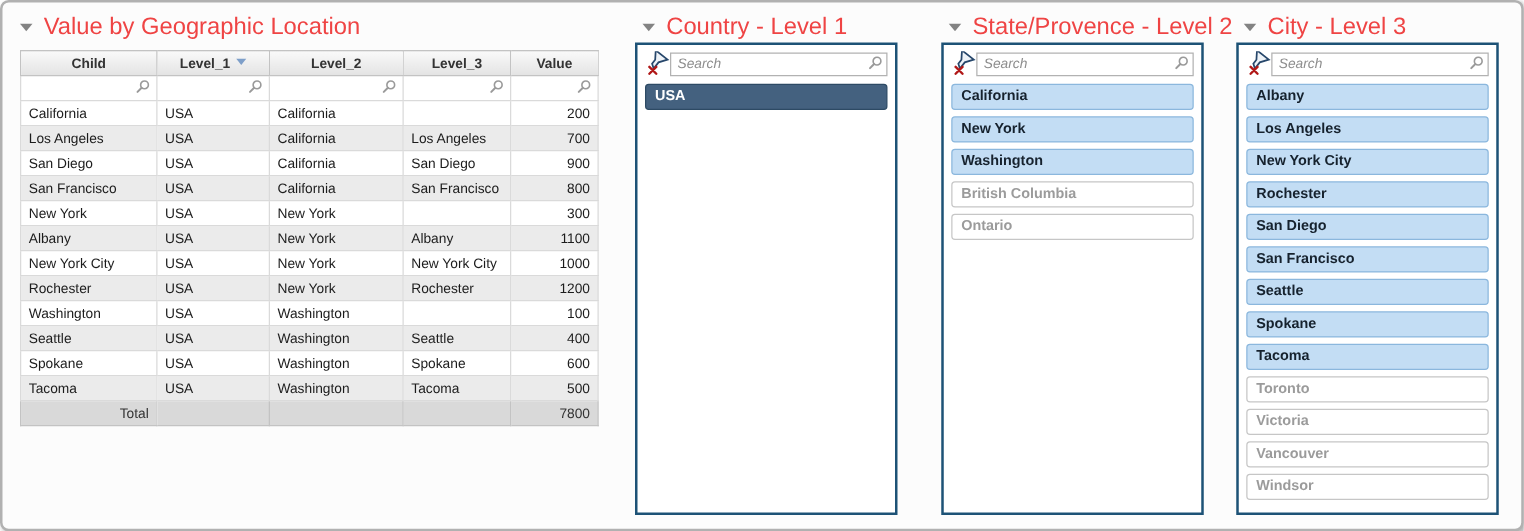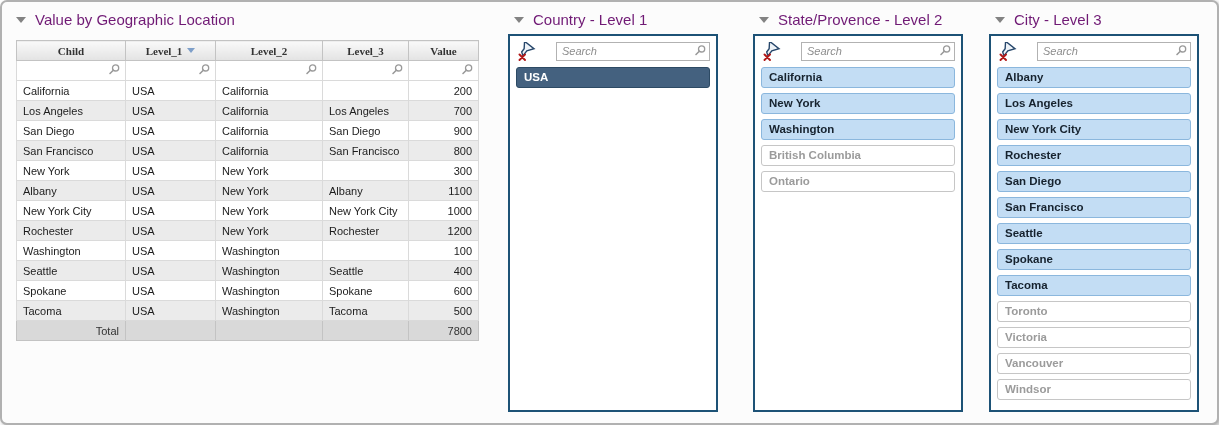--- a/index.html
+++ b/index.html
@@ -6,55 +6,55 @@
   body{font-family:"Liberation Sans","DejaVu Sans",sans-serif;}
   .frame{
     position:relative;width:1219px;height:425px;box-sizing:border-box;
     background:#fcfcfc;border:2px solid #b1b1b1;border-radius:7px;
     box-shadow:2px 2px 4px rgba(0,0,0,.3);
     overflow:hidden;
   }
   
   .section-title{
     position:absolute;display:flex;align-items:center;gap:9px;
-    font-size:15px;color:#701a75;white-space:nowrap;
+    font-size:19px;color:#ef4444;white-space:nowrap;
   }
   .collapse-arrow{
     width:0;height:0;border-left:5px solid transparent;border-right:5px solid transparent;
     border-top:6px solid #838383;display:inline-block;
   }
   
   .grid{
     position:absolute;left:14px;top:38px;width:462px;
     border-collapse:collapse;table-layout:fixed;font-size:11px;color:#1c1c1c;
     background:#fff;border:1px solid #bdbdbd;
   }
   .grid th{
     height:19px;background:linear-gradient(#f9f9f9,#e3e3e3);
     border:1px solid #c3c3c3;font-weight:bold;color:#333;text-align:center;
-    padding:0 4px;position:relative;font-family:Liberation Serif, serif;
+    padding:0 4px;position:relative;
   }
   .grid td{height:19px;border:1px solid #dadada;padding:0 6px;overflow:hidden;white-space:nowrap;}
   .grid tr.alt td{background:#ebebeb;}
   .grid td.num{text-align:right;}
   .grid tr.filter-row td{background:#fff;text-align:right;padding:0 4px;}
   .grid tr.total-row td{background:#d9d9d9;border:1px solid #c3c3c3;font-weight:normal;color:#333;}
   .grid tr.total-row td:first-child{text-align:right;}
   .sort-arrow{
     display:inline-block;width:0;height:0;margin-left:5px;vertical-align:2px;
     border-left:4px solid transparent;border-right:4px solid transparent;
     border-top:5px solid #7e9fc9;
   }
   .mag-icon{display:inline-block;line-height:0;}
   
   .panel-box{
     position:absolute;top:32px;width:210px;height:378px;box-sizing:border-box;
     border:2px solid #1d5276;background:#fff;padding:5px 6px;
   }
-  .search-row{display:flex;align-items:flex-end;gap:20px;margin-bottom:6px;}
+  .search-row{display:flex;align-items:flex-start;gap:0;margin-bottom:6px;}
   .clear-filter{width:20px;height:19px;flex:0 0 auto;cursor:pointer;line-height:0;}
   .search-wrap{position:relative;flex:1;}
   .search-wrap input{
     width:100%;box-sizing:border-box;height:19px;border:1px solid #b2b2b2;
     font-family:"Liberation Sans",sans-serif;font-size:11px;padding:1px 18px 1px 5px;
     color:#444;outline:none;background:#fff;
   }
   .search-wrap input::placeholder{color:#8d8d8d;font-style:italic;opacity:1;}
   .search-wrap .mag-icon{position:absolute;right:3px;top:3px;}
   .fitem{

